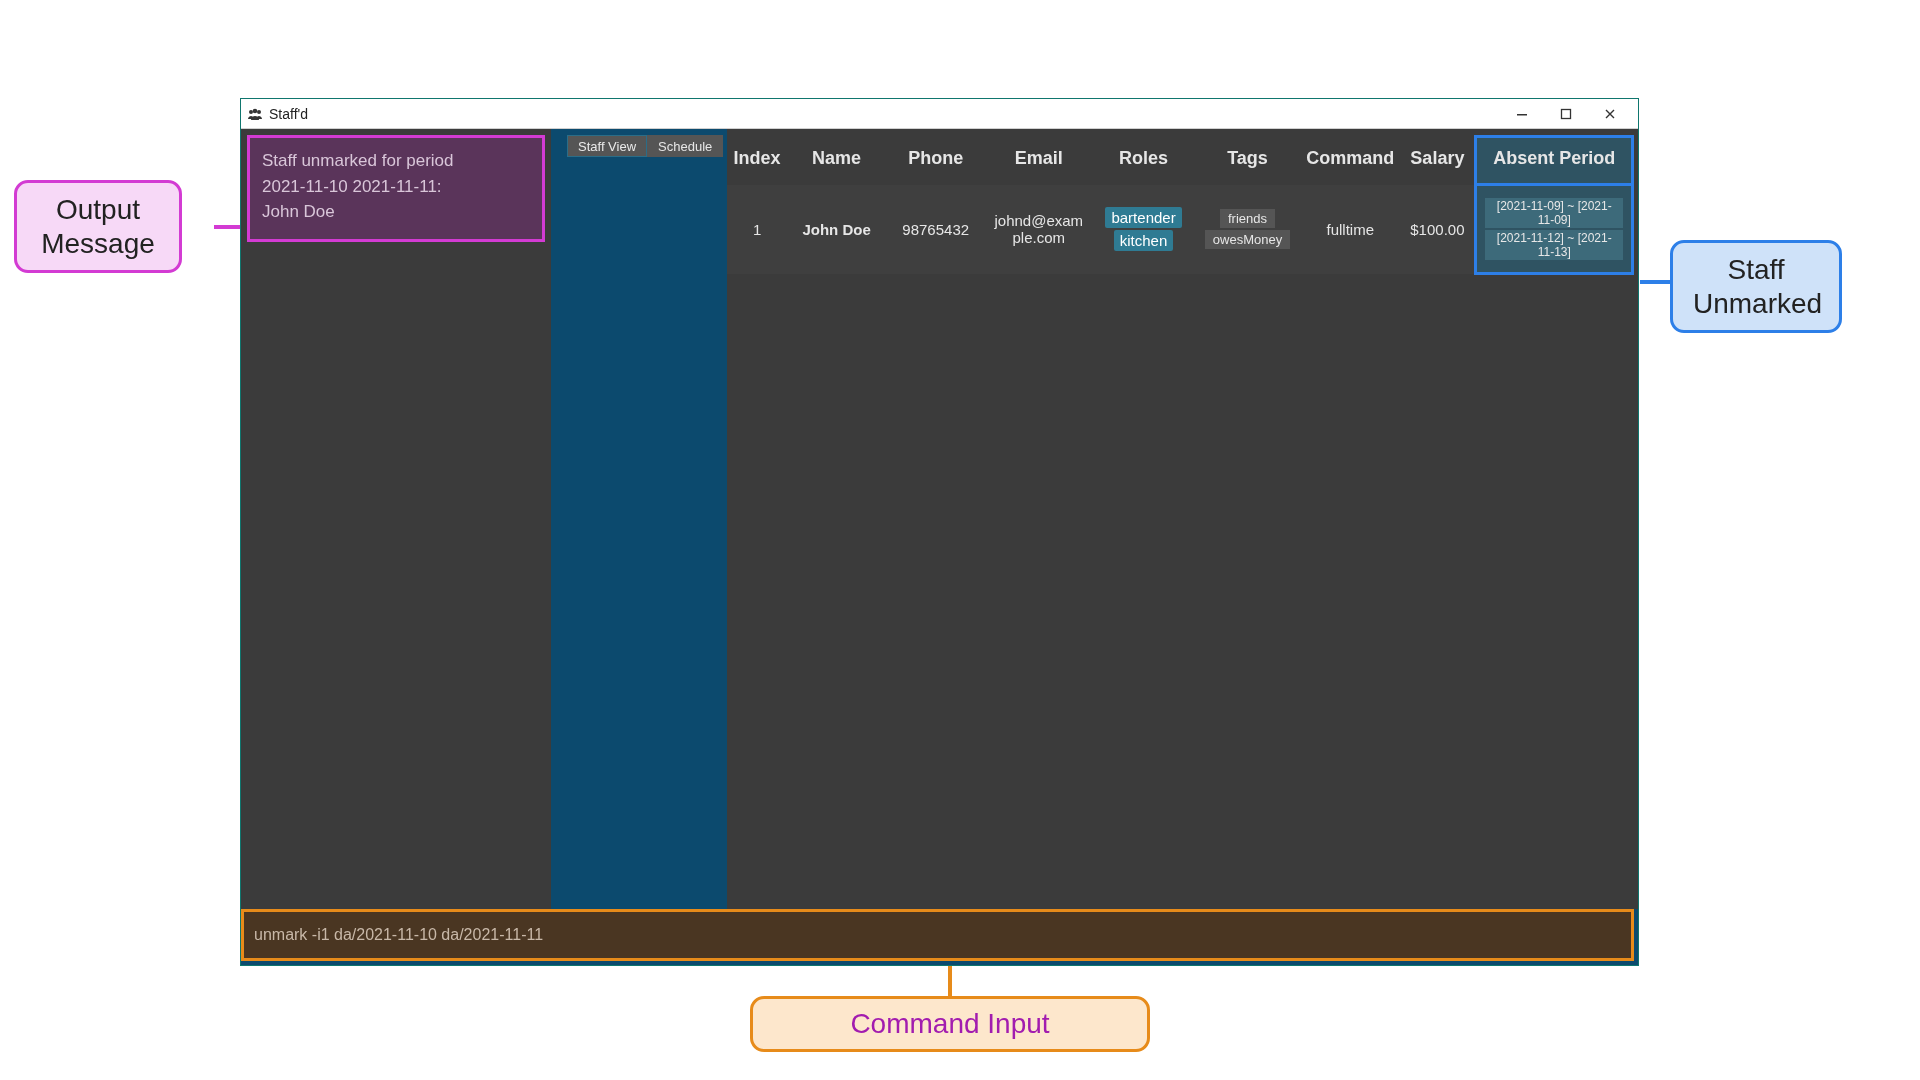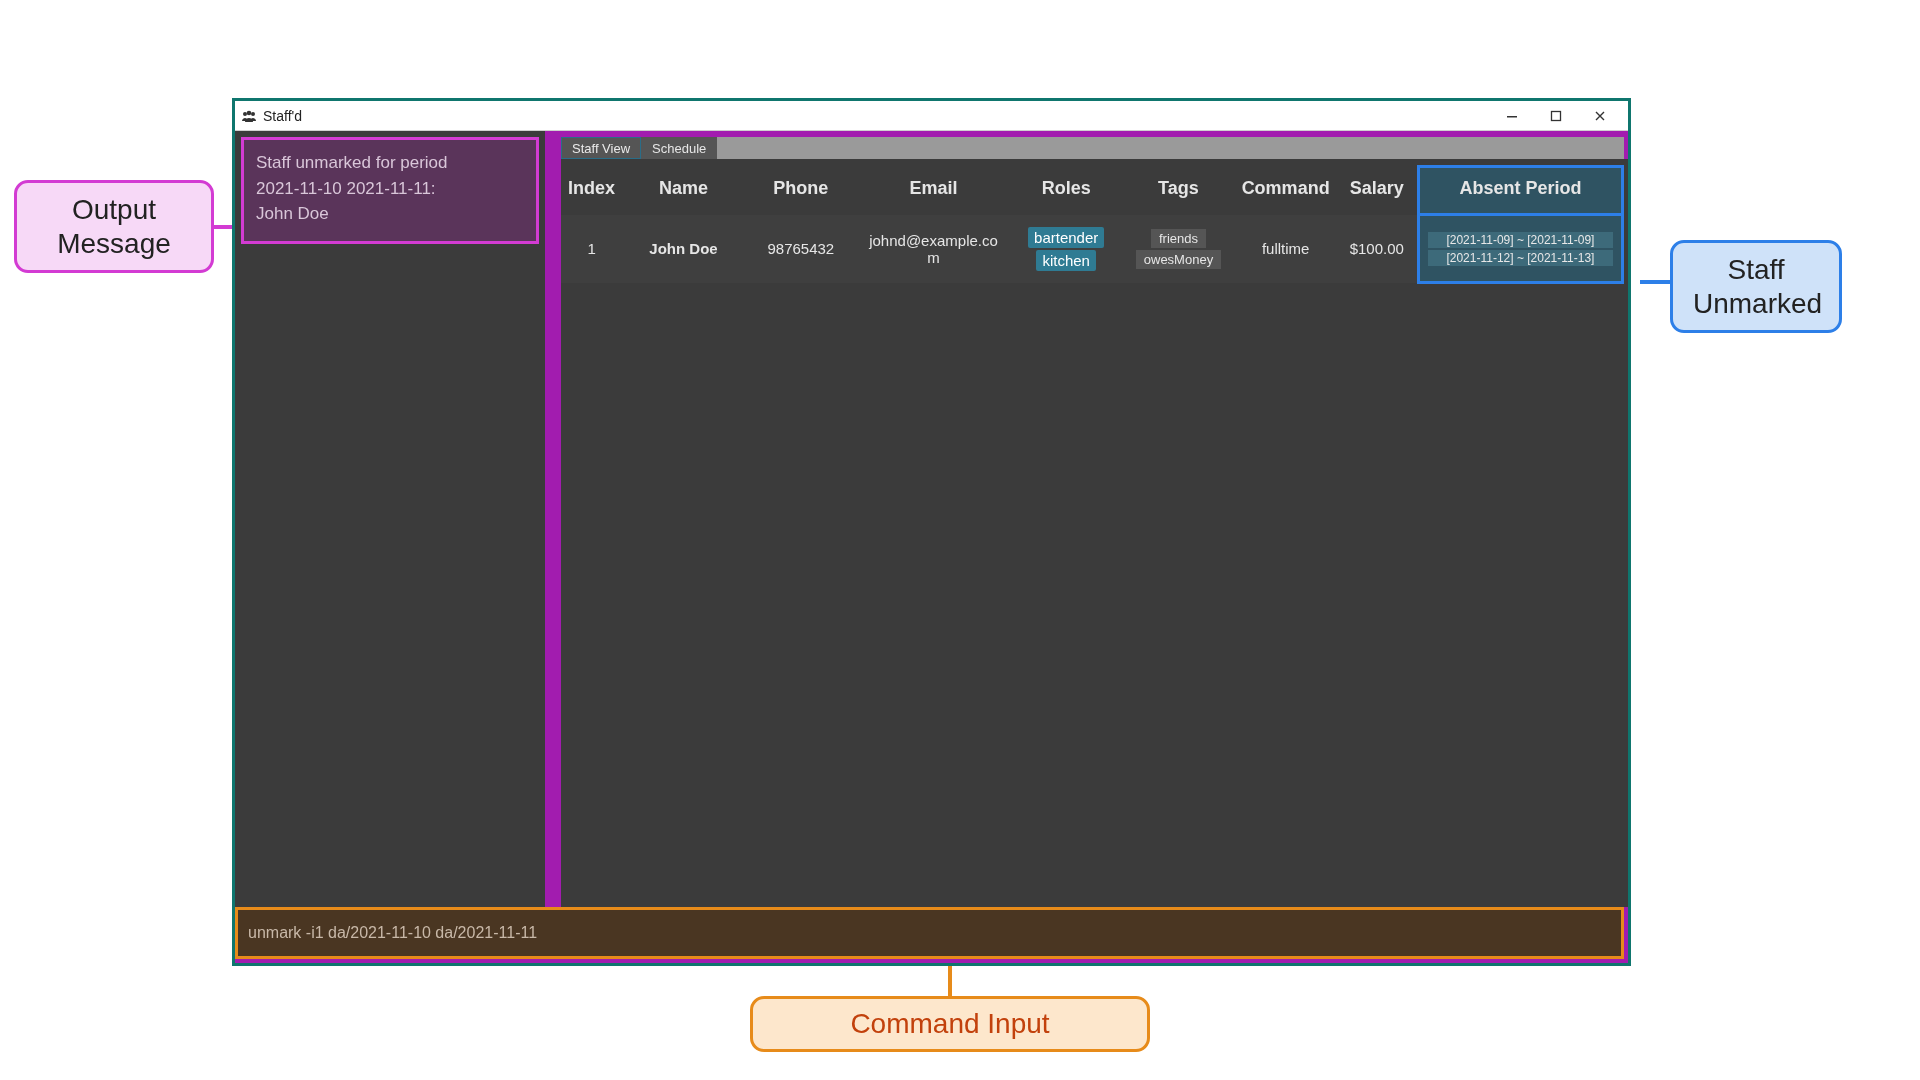--- a/index.html
+++ b/index.html
@@ -7,24 +7,24 @@
     width: 1920px; height: 1080px;
     background: #ffffff;
     font-family: "Segoe UI", Arial, sans-serif;
     position: relative;
     overflow: hidden;
   }
 
   
   .window {
     position: absolute;
-    left: 232px; top: 98px;
+    left: 240px; top: 98px;
     width: 1399px; height: 868px;
-    background: #a21caf;
-    border: 3px solid #0f766e;
+    background: #0c4a6e;
+    border: 1px solid #0f766e;
     display: flex; flex-direction: column;
   }
   .titlebar {
     height: 30px;
     background: #ffffff;
     display: flex; align-items: center;
     padding: 0 6px;
     border-bottom: 1px solid #d0d0d0;
   }
   .titlebar .app-icon { width: 16px; height: 16px; margin-right: 6px; color:#333; }
@@ -59,21 +59,21 @@
     background: #5a345a;
     color: #d9c6d9;
     font-size: 17px;
     line-height: 1.5;
     padding: 10px 12px 14px 12px;
   }
 
   
   .main-pane {
     flex: 1;
-    display: flex; flex-direction: column;
+    display: flex; flex-direction: row;
     min-width: 0;
   }
   .tab-strip {
     height: 22px;
     background: #9a9a9a;
     display: flex; align-items: stretch;
     margin: 6px 4px 0 0;
   }
   .tab {
     padding: 2px 10px;
@@ -174,30 +174,30 @@
   .callout {
     position:absolute;
     border:3px solid;
     border-radius:14px;
     padding:10px 20px;
     font-size:28px;
     text-align:center;
     line-height:1.2;
   }
   .callout.pink {
-    left:14px; top:180px; width:200px;
+    left:14px; top:180px; width:168px;
     border-color:#d33bd3; background:#f7d9f7; color:#222;
   }
   .callout.blue {
     left:1670px; top:240px; width:172px;
     border-color:#2d7fe8; background:#cfe2f9; color:#222;
   }
   .callout.orange {
     left:750px; top:996px; width:400px;
-    border-color:#e78b1a; background:#fde7cc; color:#c2410c;
+    border-color:#e78b1a; background:#fde7cc; color:#a21caf;
     padding:8px 20px;
   }
   .connector {
     position:absolute; background:currentColor;
   }
   .conn-pink { color:#d33bd3; left:214px; top:225px; width:30px; height:4px; }
   .conn-blue { color:#2d7fe8; left:1640px; top:280px; width:30px; height:4px; }
   .conn-orange{ color:#e78b1a; left:948px; top:966px; width:4px; height:30px; }
 </style>
 </head>

